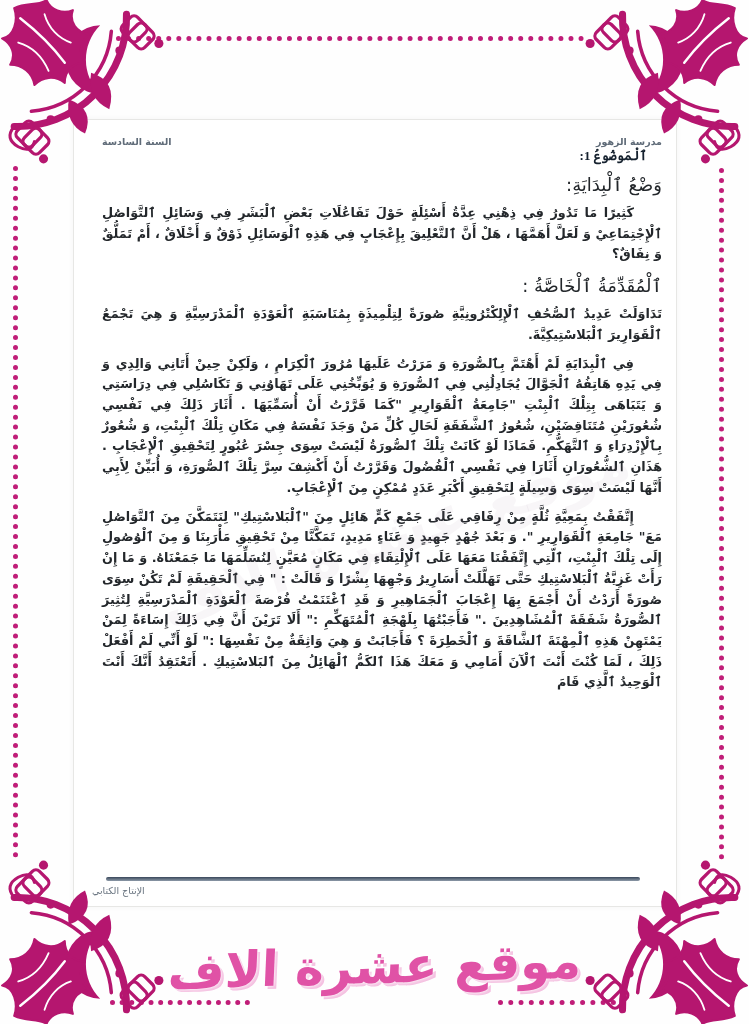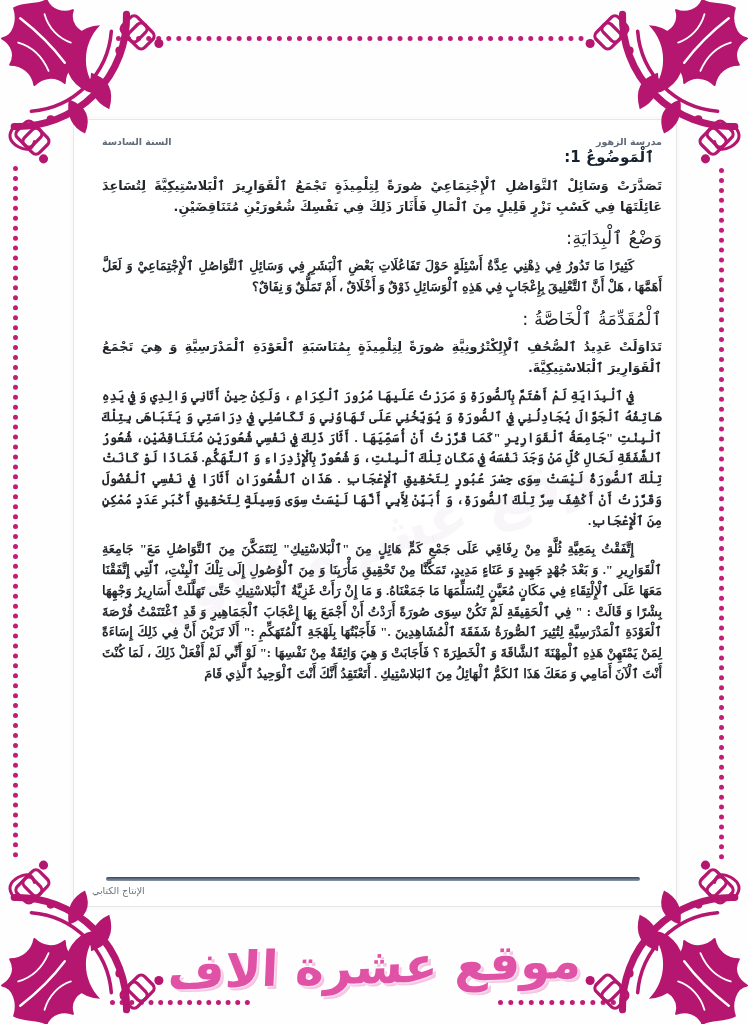--- a/index.html
+++ b/index.html
@@ -26,25 +26,25 @@
     position:absolute;left:73px;top:119px;width:602px;height:786px;
     background:#ffffff;border:1px solid #e7e7e5;box-shadow:0 0 6px rgba(0,0,0,.04);
     z-index:2;
   }
   .page-inner{
     position:absolute;inset:0;padding:16px 14px 0 28px;direction:rtl;
     color:#23272b;overflow:hidden;
   }
   .hdr{display:flex;justify-content:space-between;align-items:flex-start;
        font-size:9.5px;color:#5f6b78;font-weight:600;margin-bottom:1px;}
-  .title{font-size:15px;font-weight:bold;color:#15212e;margin:1px 8px 10px 0;}
+  .title{font-size:13px;font-weight:bold;color:#15212e;margin:1px 15px 10px 0;font-family:Liberation Serif, serif;}
   .para{font-size:12.8px;font-weight:bold;line-height:1.62;text-align:justify;
         text-align-last:right;margin:8px 0;}
   .heading{font-size:18px;font-weight:normal;margin:10px 0 6px 0;}
-  .first-indent{text-indent:28px;font-family:Liberation Serif, serif;}
+  .first-indent{text-indent:28px;}
   .divider{position:absolute;left:32px;right:36px;top:757px;height:3.5px;
            background:linear-gradient(#39475a,#8d9aa8);border-radius:2px;}
   .footer-label{position:absolute;right:auto;left:18px;top:765px;font-size:9.5px;
                 color:#68737f;direction:rtl;}
   
   .ghost{
     position:absolute;left:150px;top:500px;z-index:3;font-size:58px;font-weight:bold;
     color:rgba(170,140,160,0.08);transform:rotate(-18deg);pointer-events:none;
     direction:rtl;white-space:nowrap;
   }
@@ -115,21 +115,20 @@
   <div class="page">
     <div class="page-inner">
 
       <div class="hdr">
         <span>مدرسة الزهور</span>
         <span>السنة السادسة</span>
       </div>
 
       <div class="title">ٱلْمَوضُوعُ 1:</div>
 
-      <div class="para">تَصَدَّرَتْ وَسَائِلْ ٱلتَّوَاصُلِ ٱلْإِجْتِمَاعِيْ صُورَةً لِتِلْمِيذَةٍ تَجْمَعُ ٱلْقَوَارِيرَ ٱلْبَلاسْتِيكِيَّةَ لِتُسَاعِدَ عَائِلَتَهَا فِي كَسْبِ نَزْرٍ قَلِيلٍ مِنَ ٱلْمَالِ فَأَثَارَ ذَلِكَ فِي نَفْسِكَ شُعُورَيْنِ مُتَنَاقِضَيْنِ.</div>
       <div class="heading">وَضْعُ ٱلْبِدَايَةِ:</div>
       <div class="para first-indent">كَثِيرًا مَا تَدُورُ فِي ذِهْنِي عِدَّةُ أَسْئِلَةٍ حَوْلَ تَفَاعُلَاتِ بَعْضِ ٱلْبَشَرِ فِي وَسَائِلِ ٱلتَّوَاصُلِ ٱلْإِجْتِمَاعِيْ وَ لَعَلَّ أَهَمَّهَا ، هَلْ أَنَّ ٱلتَّعْلِيقَ بِإِعْجَابٍ فِي هَذِهِ ٱلْوَسَائِلِ ذَوْقٌ وَ أَخْلَاقٌ ، أَمْ تَمَلُّقٌ وَ نِفَاقٌ؟</div>
       <div class="heading">ٱلْمُقَدِّمَةُ ٱلْخَاصَّةُ :</div>
       <div class="para">تَدَاوَلَتْ عَدِيدُ ٱلصُّحُفِ ٱلْإِلِكْتْرُونِيَّةِ صُورَةً لِتِلْمِيذَةٍ بِمُنَاسَبَةِ ٱلْعَوْدَةِ ٱلْمَدْرَسِيَّةِ وَ هِيَ تَجْمَعُ ٱلْقَوَارِيرَ ٱلْبَلاسْتِيكِيَّةَ.</div>
       <div class="para first-indent">فِي ٱلْبِدَايَةِ لَمْ أَهْتَمَّ بِٱلصُّورَةِ وَ مَرَرْتُ عَلَيهَا مُرُورَ ٱلْكِرَامِ ، وَلَكِنْ حِينْ أَتَانِي وَالِدِي وَ فِي يَدِهِ هَاتِفُهُ ٱلْجَوَّالَ يُجَادِلُنِي فِي ٱلصُّورَةِ وَ يُوَبِّخُنِي عَلَى تَهَاوُنِي وَ تَكَاسُلِي فِي دِرَاسَتِي وَ يَتَبَاهَى بِتِلْكَ ٱلْبِنْتِ "جَامِعَةُ ٱلْقَوَارِيرِ "كَمَا قَرَّرْتُ أَنْ أُسَمِّيَهَا . أَثَارَ ذَلِكَ فِي نَفْسِي شُعُورَيْنِ مُتَنَاقِضَيْنِ، شُعُورُ ٱلشَّفَقَةِ لَحَالِ كُلِّ مَنْ وَجَدَ نَفْسَهُ فِي مَكَانِ تِلْكَ ٱلْبِنْتِ، وَ شُعُورٌ بِٱلْإِزْدِرَاءِ وَ ٱلتَّهَكُّمِ. فَمَاذَا لَوْ كَانَتْ تِلْكَ ٱلصُّورَةُ لَيْسَتْ سِوَى جِسْرَ عُبُورٍ لِتَحْقِيقِ ٱلْإِعْجَابِ . هَذَانِ ٱلشُّعُورَانِ أَثَارَا فِي نَفْسِي ٱلْفُضُولَ وَقَرَّرْتُ أَنْ أَكْشِفَ سِرَّ تِلْكَ ٱلصُّورَةِ، وَ أُبَيِّنْ لِأَبِي أَنَّهَا لَيْسَتْ سِوَى وَسِيلَةٍ لِتَحْقِيقِ أَكْبَرِ عَدَدٍ مُمْكِنٍ مِنَ ٱلْإِعْجَابِ.</div>
       <div class="para first-indent">إِتَّفَقْتُ بِمَعِيَّةِ ثُلَّةٍ مِنْ رِفَاقِي عَلَى جَمْعِ كَمٍّ هَائِلٍ مِنَ "ٱلْبَلاسْتِيكِ" لِنَتَمَكَّنَ مِنَ ٱلتَّوَاصُلِ مَعَ" جَامِعَةِ ٱلْقَوَارِيرِ ". وَ بَعْدَ جُهْدٍ جَهِيدٍ وَ عَنَاءٍ مَدِيدٍ، تَمَكَّنَّا مِنْ تَحْقِيقِ مَأْرَبِنَا وَ مِنَ ٱلْوُصُولِ إِلَى تِلْكَ ٱلْبِنْتِ، ٱلّتِي إِتَّفَقْنَا مَعَهَا عَلَى ٱلْإِلْتِقَاءِ فِي مَكَانٍ مُعَيَّنٍ لِنُسَلِّمَهَا مَا جَمَعْنَاهُ. وَ مَا إِنْ رَأَتْ غَزِيَّةُ ٱلْبَلاسْتِيكِ حَتَّى تَهَلَّلَتْ أَسَارِيرُ وَجْهِهَا بِشْرًا وَ قَالَتْ : " فِي ٱلْحَقِيقَةِ لَمْ تَكُنْ سِوَى صُورَةً أَرَدْتُ أَنْ أَجْمَعَ بِهَا إِعْجَابَ ٱلْجَمَاهِيرِ وَ قَدِ ٱغْتَنَمْتُ فُرْصَةَ ٱلْعَوْدَةِ ٱلْمَدْرَسِيَّةِ لِتُثِيرَ ٱلصُّورَةُ شَفَقَةَ ٱلْمُشَاهِدِينَ ." فَأَجَبْتُهَا بِلَهْجَةِ ٱلْمُتَهَكِّمِ :" أَلَا تَرَيْنَ أَنَّ فِي ذَلِكَ إِسَاءَةً لِمَنْ يَمْتَهِنْ هَذِهِ ٱلْمِهْنَةَ ٱلشَّاقَةَ وَ ٱلْخَطِرَةَ ؟ فَأَجَابَتْ وَ هِيَ وَاثِقَةٌ مِنْ نَفْسِهَا :" لَوْ أَنِّي لَمْ أَفْعَلْ ذَلِكَ ، لَمَا كُنْتَ أَنْتَ ٱلْآنَ أَمَامِي وَ مَعَكَ هَذَا ٱلكَمُّ ٱلْهَائِلُ مِنَ ٱلبَلاسْتِيكِ . أَتَعْتَقِدُ أَنَّكَ أَنْتَ ٱلْوَحِيدُ ٱلَّذِي قَامَ</div>
 
       <div class="divider"></div>
       <div class="footer-label">الإنتاج الكتابي</div>
     </div>

